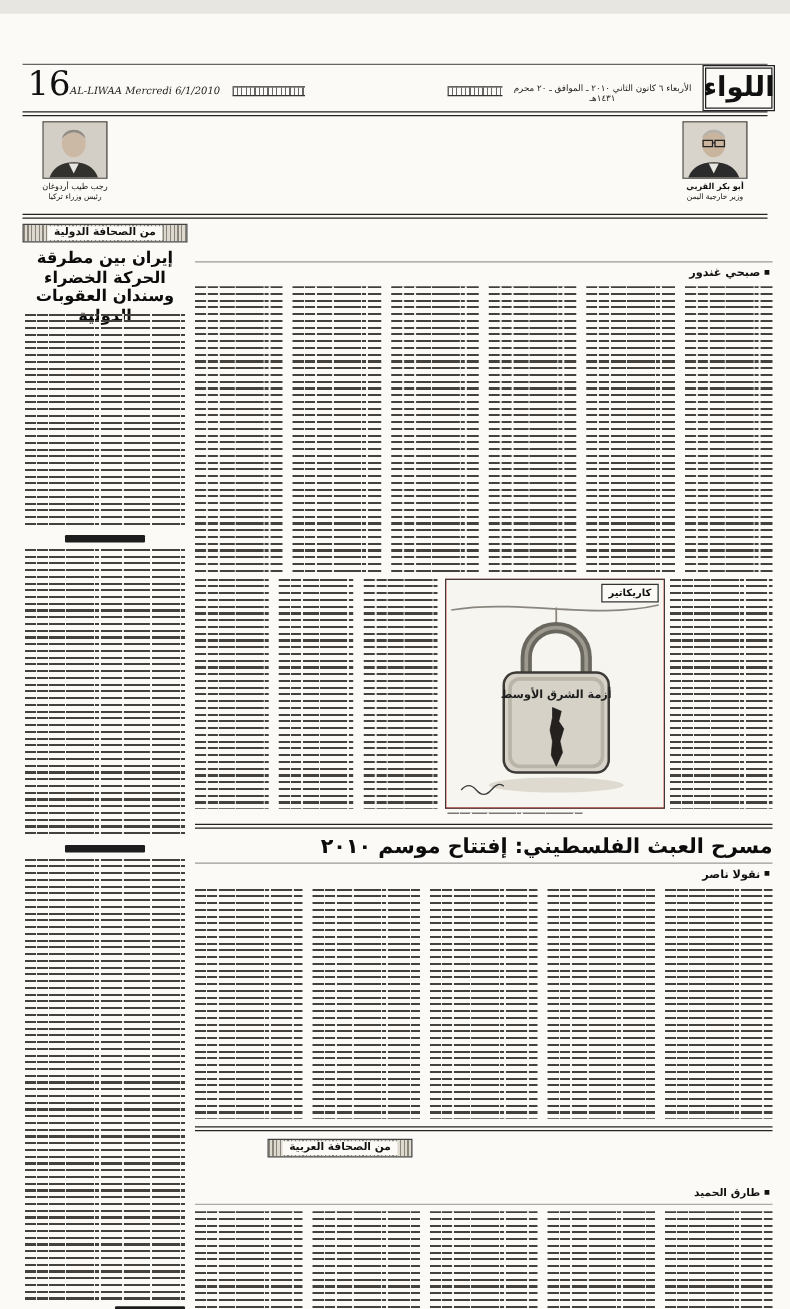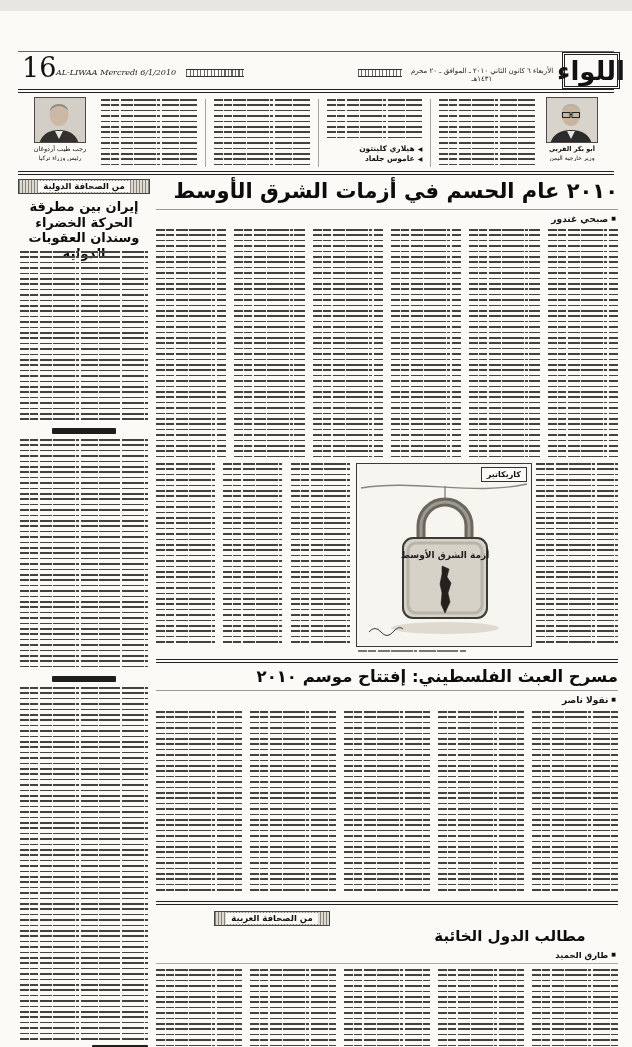--- a/index.html
+++ b/index.html
@@ -48,58 +48,39 @@
 
   <div style="position:absolute;left:56px;top:57px;width:126px;direction:ltr;font-family:'DejaVu Serif',serif;font-style:italic;font-size:8px;color:#222;">AL-LIWAA Mercredi 6/1/2010</div>
 
   <div class="orn" style="left:186px;top:58px;width:58px;"></div>
 
 
   <div class="orn" style="left:358px;top:58px;width:44px;"></div>
 
   <div style="position:absolute;left:406px;top:56px;width:152px;font-size:7px;text-align:center;color:#222;">الأربعاء ٦ كانون الثاني ٢٠١٠ ـ الموافق ـ ٢٠ محرم ١٤٣١هـ</div>
 
-  <div class="box2" style="position:absolute;left:564px;top:43px;width:54px;height:33px;display:flex;align-items:center;justify-content:center;font-size:26px;font-weight:bold;">اللواء</div>
+  <div class="box2" style="position:absolute;left:564px;top:43px;width:54px;height:33px;display:flex;align-items:center;justify-content:center;font-size:22px;font-weight:bold;">اللواء</div>
 
   <div class="hr2" style="top:78px;left:18px;width:596px;"></div>
 
   <div class="photo" style="left:546px;top:86px;width:52px;height:46px;">
     <svg width="52" height="46" viewBox="0 0 52 46">
       <rect width="52" height="46" fill="#d8d4cb"></rect>
       <ellipse cx="26" cy="17" rx="9.5" ry="11" fill="#c9b59e"></ellipse>
       <path d="M16.5,13 q9.5,-10 19,0 q-2,-7 -9.5,-7 q-7.5,0 -9.5,7z" fill="#b5b2ad"></path>
       <rect x="17.5" y="14.5" width="7.5" height="5" fill="none" stroke="#222" stroke-width="1"></rect>
       <rect x="27" y="14.5" width="7.5" height="5" fill="none" stroke="#222" stroke-width="1"></rect>
       <line x1="25" y1="16.5" x2="27" y2="16.5" stroke="#222" stroke-width="1"></line>
       <path d="M5,46 q4,-14 21,-14 q17,0 21,14 z" fill="#2b2b2b"></path>
       <path d="M22,33 h8 l-4,8 z" fill="#e8e6e0"></path>
     </svg>
   </div>
   <div class="cap" style="left:536px;top:134px;width:72px;font-size:6.5px;font-weight:bold;">أبو بكر القربي</div>
   <div class="cap" style="left:536px;top:143px;width:72px;font-size:6px;">وزير خارجية اليمن</div>
 
-  <div class="cols" style="left:96px;top:88px;width:444px;height:68px;gap:0;">
-    <div class="tcol sim" style="margin:0 5px;"></div>
-    <div class="vr"></div>
-    <div class="tcol" style="margin:0 5px;display:flex;flex-direction:column;">
-      <div class="sim" style="height:42px;"></div>
-      <div class="namerow" style="margin-top:3px;">
-        <span class="tri">◀</span>
-        <span>هيلاري كلينتون</span>
-      </div>
-      <div class="namerow">
-        <span class="tri">◀</span>
-        <span>عاموس جلعاد</span>
-      </div>
-    </div>
-    <div class="vr"></div>
-    <div class="tcol sim" style="margin:0 5px;"></div>
-    <div class="vr"></div>
-    <div class="tcol sim" style="margin:0 5px;"></div>
-  </div>
 
   <div class="photo" style="left:34px;top:86px;width:52px;height:46px;">
     <svg width="52" height="46" viewBox="0 0 52 46">
       <rect width="52" height="46" fill="#d4cfc6"></rect>
       <ellipse cx="26" cy="17" rx="9.5" ry="11" fill="#cbb9a5"></ellipse>
       <path d="M16.5,13 q9.5,-10 19,0 q-2,-7 -9.5,-7 q-7.5,0 -9.5,7z" fill="#8f8a84"></path>
       <path d="M6,46 q4,-14 20,-14 q16,0 20,14 z" fill="#33312e"></path>
       <path d="M22,33 h8 l-4,8 z" fill="#e8e6e0"></path>
     </svg>
   </div>
@@ -117,21 +98,20 @@
   </div>
   <div style="position:absolute;left:20px;top:240px;width:128px;height:800px;display:flex;flex-direction:column;gap:5px;">
     <div class="sim" style="height:172px;"></div>
     <div class="subbar" style="width:64px;align-self:center;"></div>
     <div class="sim" style="height:232px;"></div>
     <div class="subbar" style="width:64px;align-self:center;"></div>
     <div class="sim" style="flex:1;"></div>
     <div class="subbar" style="width:56px;align-self:flex-start;"></div>
   </div>
 
-  <div class="headline" style="left:156px;top:167px;width:462px;font-size:21px;line-height:26px;text-align:right;padding-left:6px;">٢٠١٠ عام الحسم في أزمات الشرق الأوسط</div>
   <div class="hr1" style="top:198px;left:156px;width:462px;border-top-color:#999;"></div>
   <div class="byline" style="left:456px;top:203px;width:160px;">
     <span class="bsq">■</span><span>صبحي غندور</span>
   </div>
 
   <div class="cols" style="left:156px;top:218px;width:462px;height:230px;">
     <div class="tcol sim"></div>
     <div class="tcol sim"></div>
     <div class="tcol sim"></div>
     <div class="tcol sim"></div>
@@ -180,21 +160,20 @@
     <div class="tcol sim"></div>
     <div class="tcol sim"></div>
     <div class="tcol sim"></div>
   </div>
 
   <div class="hr2" style="top:890px;left:156px;width:462px;"></div>
 
   <div class="kicker" style="left:214px;top:900px;width:116px;">
     <span>من الصحافة العربية</span>
   </div>
-  <div class="headline" style="left:420px;top:915px;width:180px;font-size:15px;line-height:20px;text-align:center;">مطالب الدول الخائبة</div>
   <div class="byline" style="left:470px;top:939px;width:146px;font-size:8.5px;">
     <span class="bsq">■</span><span>طارق الحميد</span>
   </div>
   <div class="hr1" style="top:952px;left:156px;width:462px;border-top-color:#aaa;"></div>
   <div class="cols" style="left:156px;top:958px;width:462px;height:84px;">
     <div class="tcol sim"></div>
     <div class="tcol sim"></div>
     <div class="tcol sim"></div>
     <div class="tcol sim"></div>
     <div class="tcol sim"></div>

